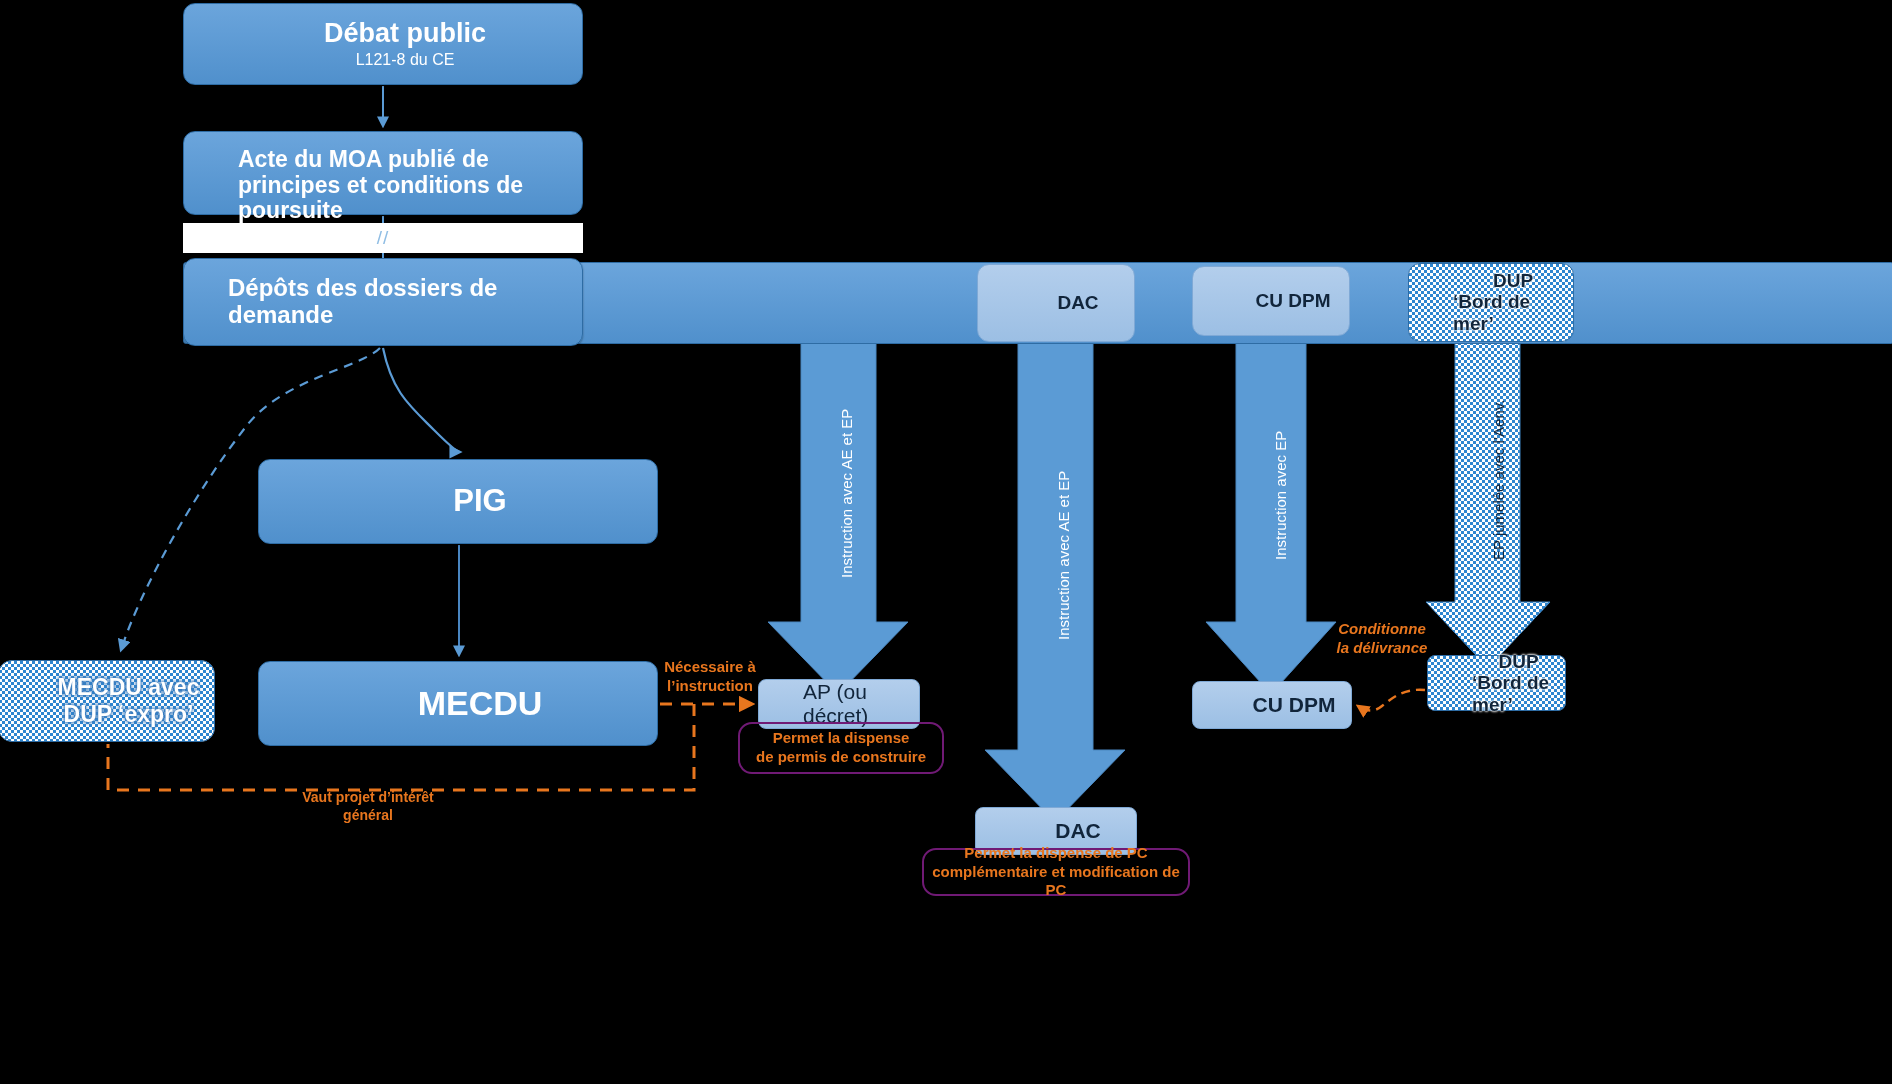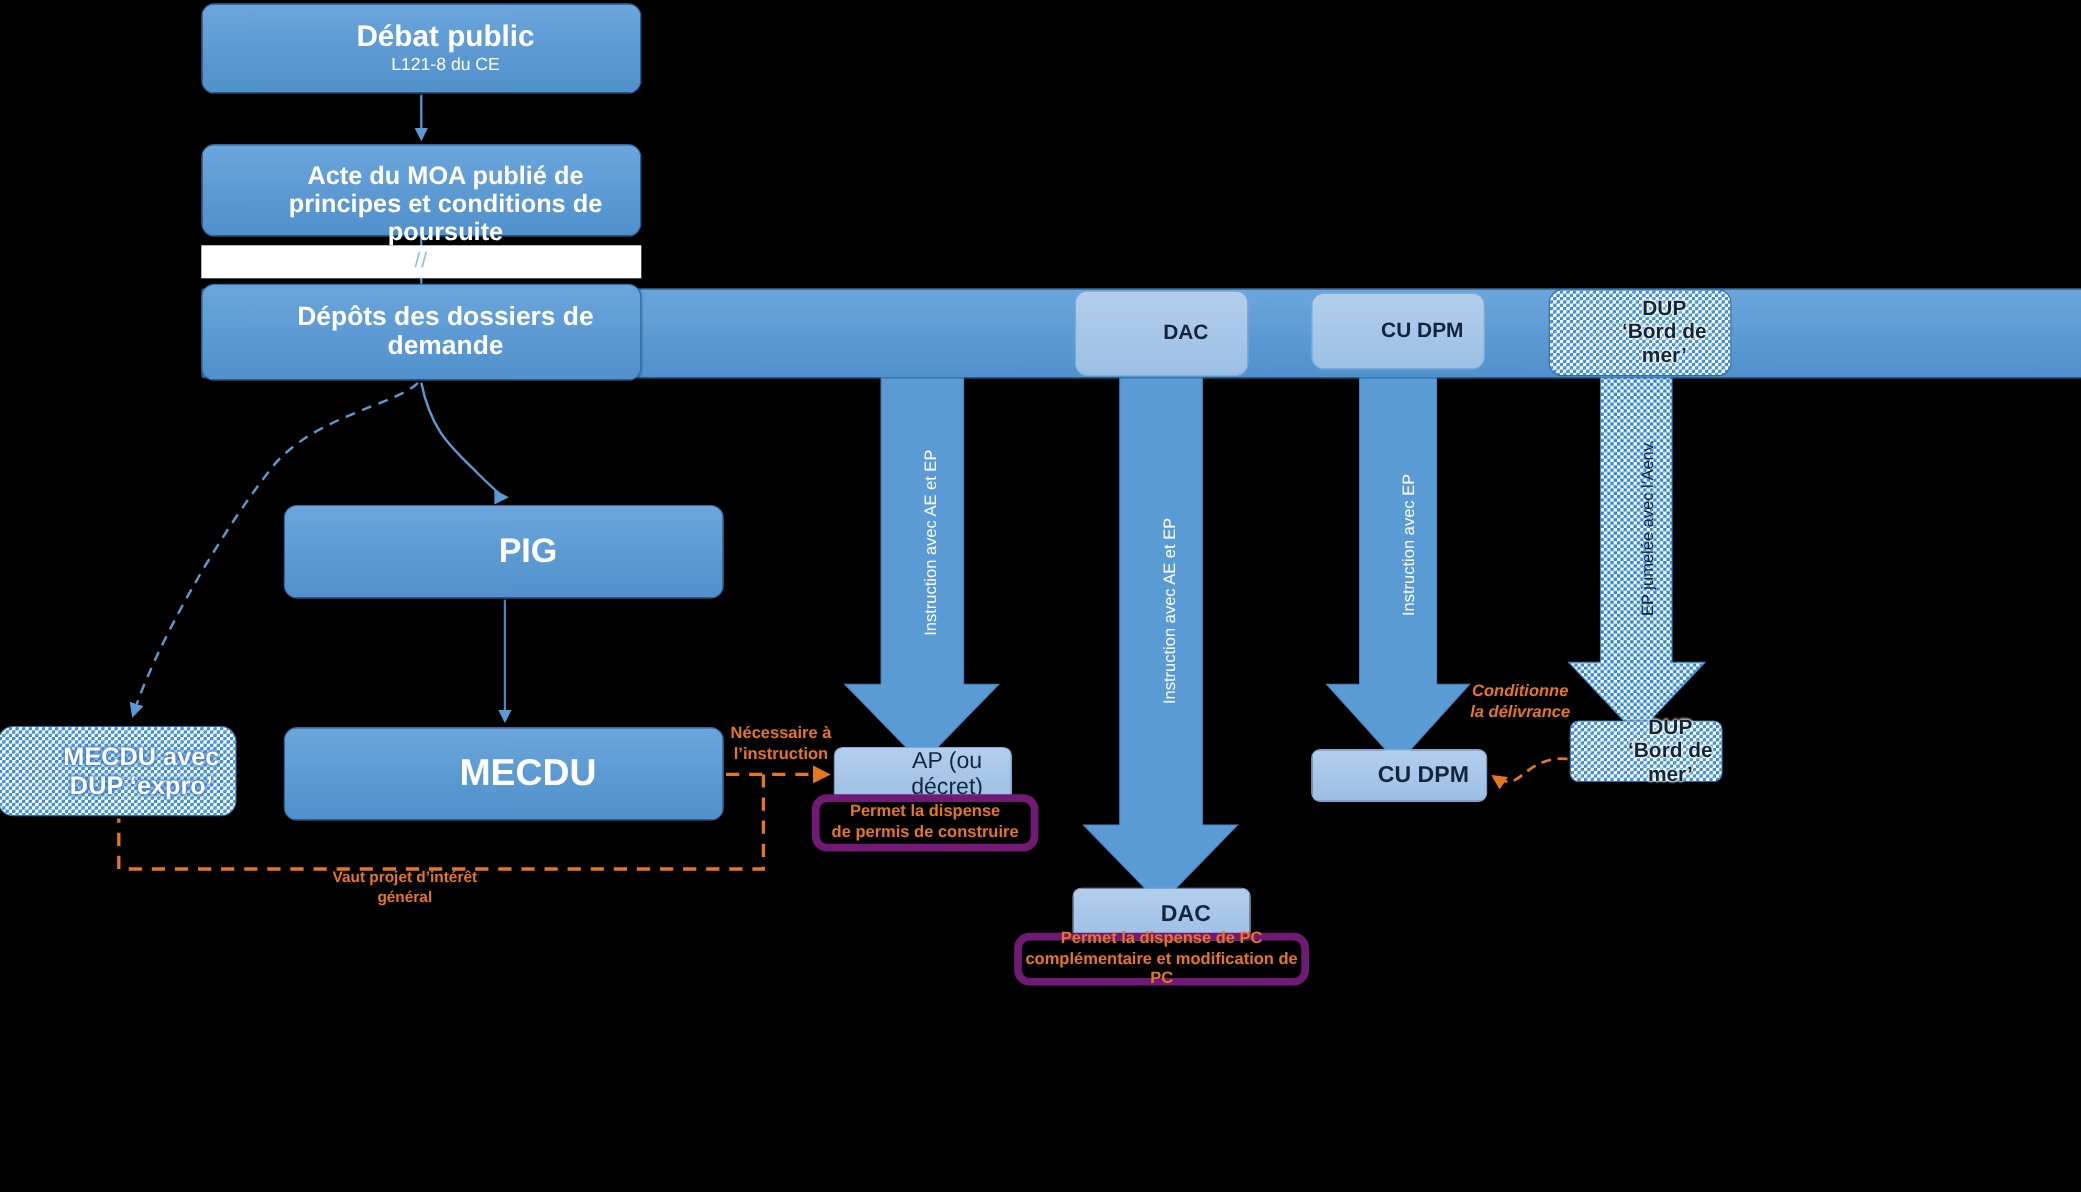--- a/index.html
+++ b/index.html
@@ -2,21 +2,21 @@
 <html><head>
 <meta charset="utf-8">
 <style>
   html,body{margin:0;padding:0;background:#000;}
   body{width:1892px;height:1084px;position:relative;overflow:hidden;
        font-family:"Liberation Sans", sans-serif;}
   #stage{position:absolute;left:0;top:0;width:1892px;height:1084px;}
 
   
   .box{position:absolute;box-sizing:border-box;display:flex;flex-direction:column;
-       align-items:center;justify-content:center;text-align:center;
+       align-items:center;justify-content:center;
        border-radius:12px;border:1px solid #2E6CA4;padding-left:44px;}
   .box .t1{line-height:1.12;}
   .box .t2{line-height:1.15;}
 
   .dark{background:linear-gradient(#6BA5DC,#5090CC);color:#FFFFFF;
         box-shadow:0 1px 2px rgba(0,0,0,.35);}
   .light{background:linear-gradient(#B3CEEC,#9CBFE4);color:#11253B;
          border:1px solid #7FA9D6;}
 
   
@@ -75,21 +75,21 @@
   #ap .t1{font-size:21px;}
   #dac2{left:975px;top:807px;width:162px;height:48px;border-radius:8px;}
   #dac2 .t1{font-size:21px;font-weight:600;}
   #cudpm2{left:1192px;top:681px;width:160px;height:48px;border-radius:8px;}
   #cudpm2 .t1{font-size:21px;font-weight:600;}
   #dup2{left:1427px;top:655px;width:139px;height:56px;border-radius:8px;}
   #dup2 .t1,#dup2 .t2{font-size:19px;font-weight:bold;color:#11253B;
       text-shadow:0 0 3px #fff,0 0 3px #fff,0 0 2px #fff;}
 
   
-  .callout{position:absolute;box-sizing:border-box;border:7px solid #701a75;
+  .callout{position:absolute;box-sizing:border-box;border:2px solid #701a75;
            border-radius:14px;display:flex;flex-direction:column;
            align-items:center;justify-content:center;text-align:center;
            color:#E8761E;font-weight:bold;font-size:15px;line-height:1.25;
            background:transparent;}
   #co-ap{left:738px;top:722px;width:206px;height:52px;}
   #co-dac{left:922px;top:848px;width:268px;height:48px;}
 
   .olabel{position:absolute;color:#E8761E;font-weight:bold;font-size:15px;
           line-height:1.25;text-align:center;}
   #lab-necessaire{left:664px;top:658px;width:92px;}

